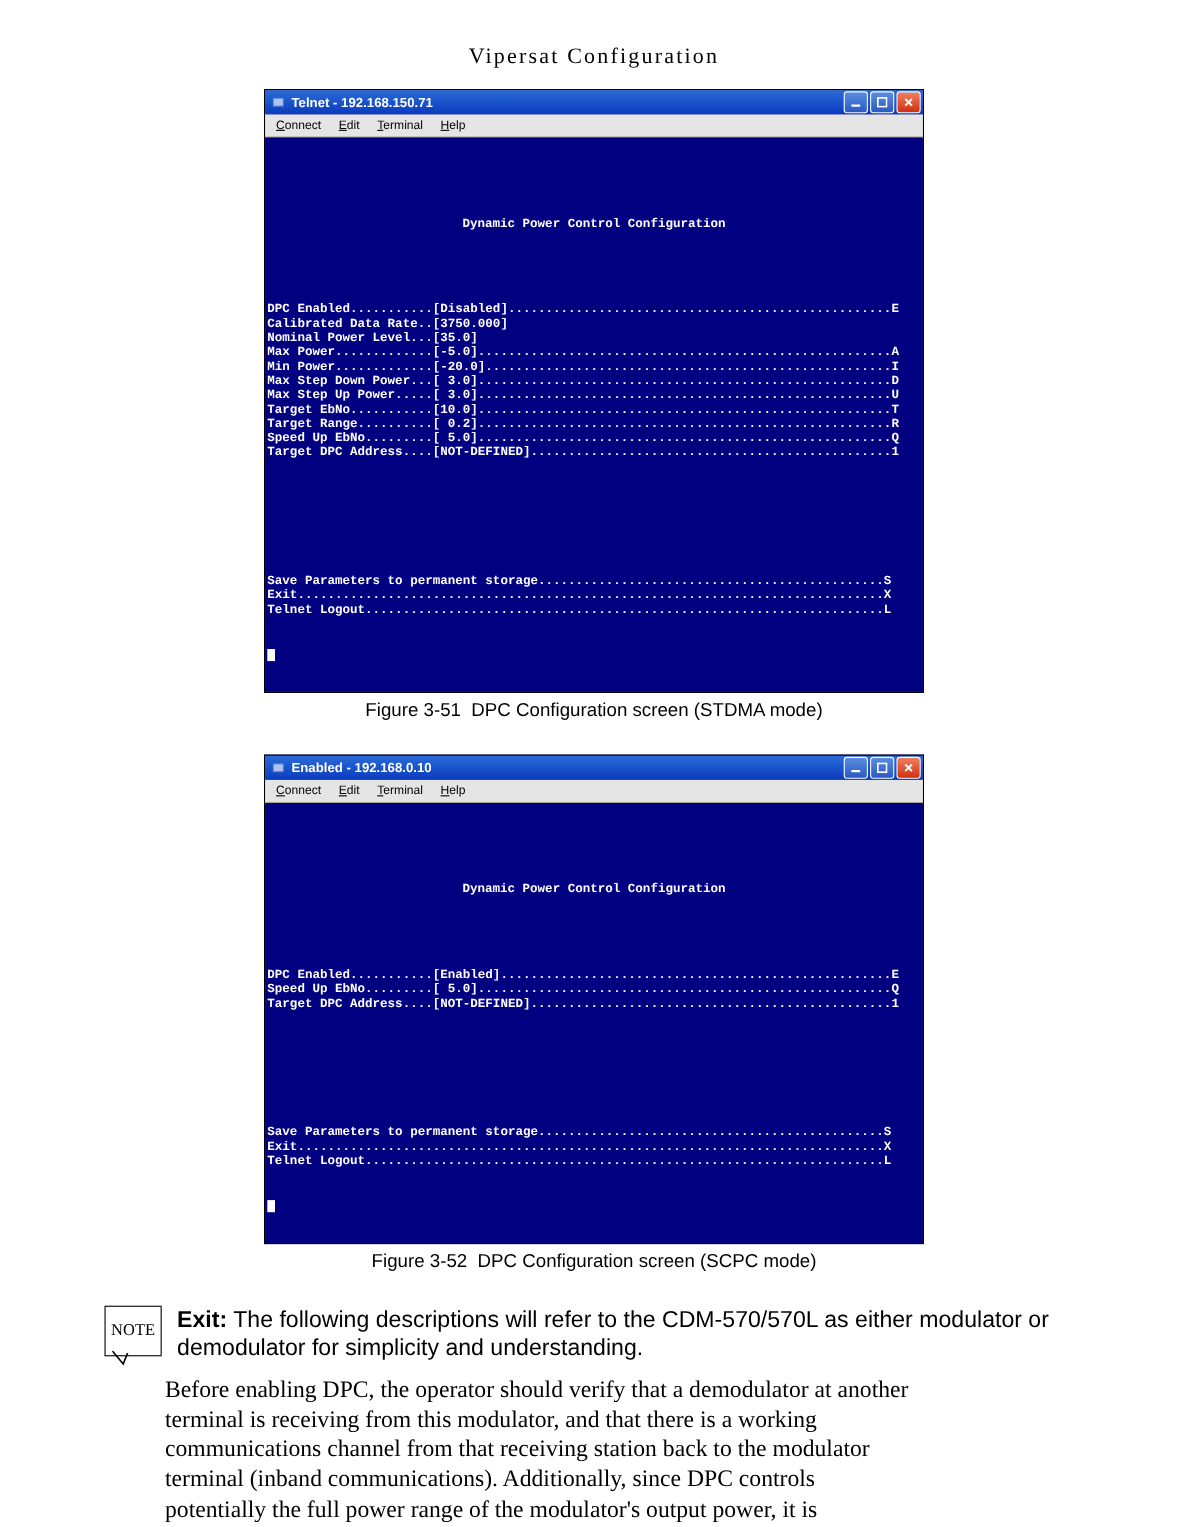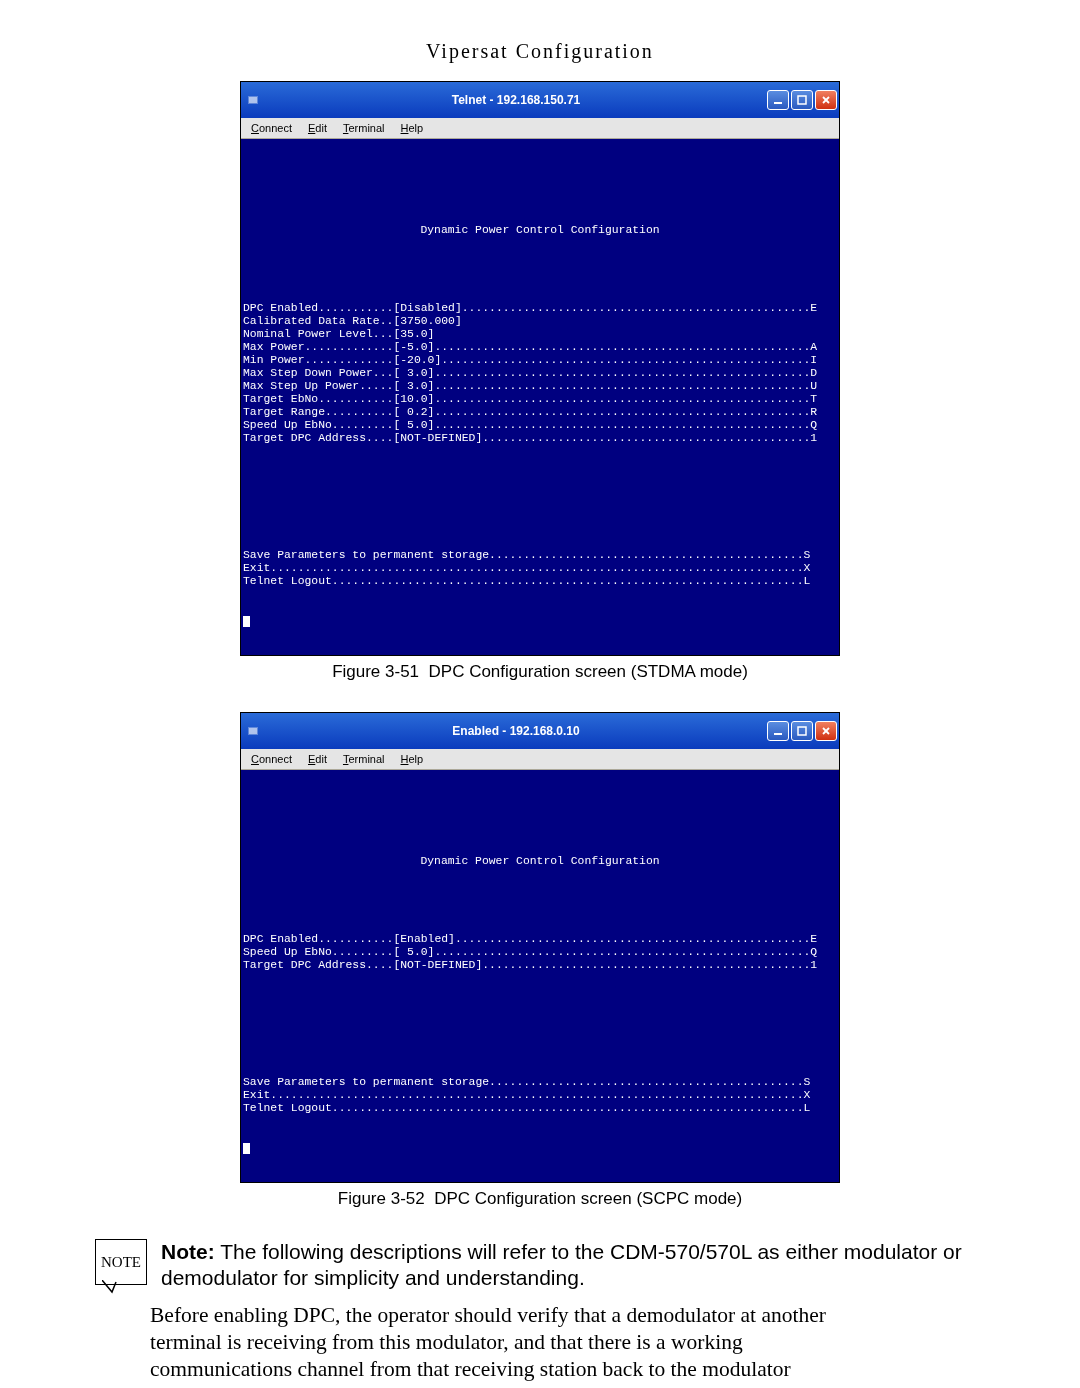--- a/index.html
+++ b/index.html
@@ -26,25 +26,24 @@
   .telnet-window {
     width: 598px;
     margin: 0 auto 6px auto;
     background: #000080;
     border: 1px solid #000;
     box-shadow: 0 0 0 1px #888 inset;
   }
   .titlebar {
     display: flex;
     align-items: center;
-    height: 36px;
+    height: 22px;
     background: linear-gradient(#2a6bd8, #0a3bbd);
     padding: 0 2px;
     user-select: none;
-    text-align: center;
   }
   .app-icon {
     width: 16px;
     height: 16px;
     margin: 0 4px 0 2px;
     display: flex;
     align-items: center;
     justify-content: center;
     color: #fff;
     font-size: 10px;
@@ -89,23 +88,24 @@
     cursor: default;
   }
   .menubar .u { text-decoration: underline; }
 
   .term {
     background: #000080;
     color: #fff;
     font-family: "Courier New", monospace;
     font-size: 11.4px;
     line-height: 13px;
-    padding: 20px 2px 2px 2px;
+    padding: 8px 2px 2px 2px;
     white-space: pre;
     overflow: hidden;
+    font-weight: bold;
   }
   .term-line { white-space: pre; }
   .term-title { text-align: center; }
   .cursor {
     display: inline-block;
     width: 7px;
     height: 11px;
     background: #fff;
     vertical-align: bottom;
   }
@@ -262,20 +262,20 @@
   </div>
 
   <div class="note-row">
     <div class="note-icon">
       <span>NOTE</span>
       <svg class="note-tail" width="20" height="14">
           <polyline points="0,0 10,12 14,2" fill="none" stroke="#000" stroke-width="1.5"></polyline>
         </svg>
     </div>
     <div class="note-body">
-      <span class="note-lead">Note:</span>
+      <span class="note-lead">Exit:</span>
       <span>The following descriptions will refer to the CDM-570/570L as either modulator or demodulator for simplicity and understanding.</span>
     </div>
   </div>
 
   <p class="body-text">Before enabling DPC, the operator should verify that a demodulator at another terminal is receiving from this modulator, and that there is a working communications channel from that receiving station back to the modulator terminal (inband communications). Additionally, since DPC controls potentially the full power range of the modulator's output power, it is recommended that the terminal be commissioned and calibrated before usage.</p>
 
 </div>
 
 </body></html>

